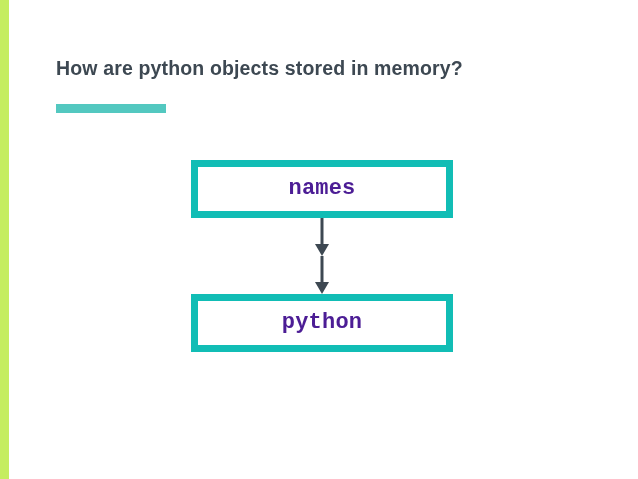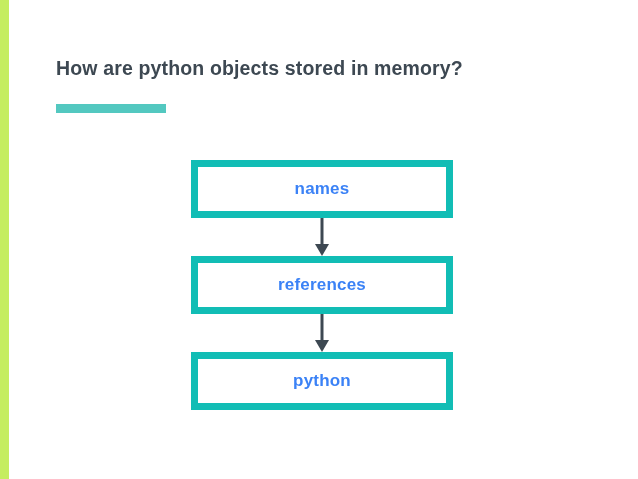--- a/index.html
+++ b/index.html
@@ -69,25 +69,26 @@
     width: 262px;
     height: 58px;
     border: 7px solid #11bdb5;
     background: #ffffff;
     display: flex;
     align-items: center;
     justify-content: center;
   }
 
   .node-label {
-    font-size: 17px;
+    font-size: 22px;
     font-weight: bold;
-    color: #3b82f6;
+    color: #4c1d95;
     letter-spacing: 0.2px;
     line-height: 22px;
+    font-family: Liberation Mono, monospace;
   }
 
   
   .connector {
     position: relative;
     width: 262px;
     height: 38px;
   }
   .connector svg {
     position: absolute;
@@ -113,23 +114,20 @@
       <span class="node-label">names</span>
     </div>
 
     <div class="connector">
       <svg width="262" height="38" viewBox="0 0 262 38" aria-hidden="true">
         <line x1="131" y1="0" x2="131" y2="28" stroke="#3d4852" stroke-width="3"></line>
         <polygon points="124,26 138,26 131,38" fill="#3d4852"></polygon>
       </svg>
     </div>
 
-    <div class="node">
-      <span class="node-label">references</span>
-    </div>
 
     <div class="connector">
       <svg width="262" height="38" viewBox="0 0 262 38" aria-hidden="true">
         <line x1="131" y1="0" x2="131" y2="28" stroke="#3d4852" stroke-width="3"></line>
         <polygon points="124,26 138,26 131,38" fill="#3d4852"></polygon>
       </svg>
     </div>
 
     <div class="node">
       <span class="node-label">python</span>

